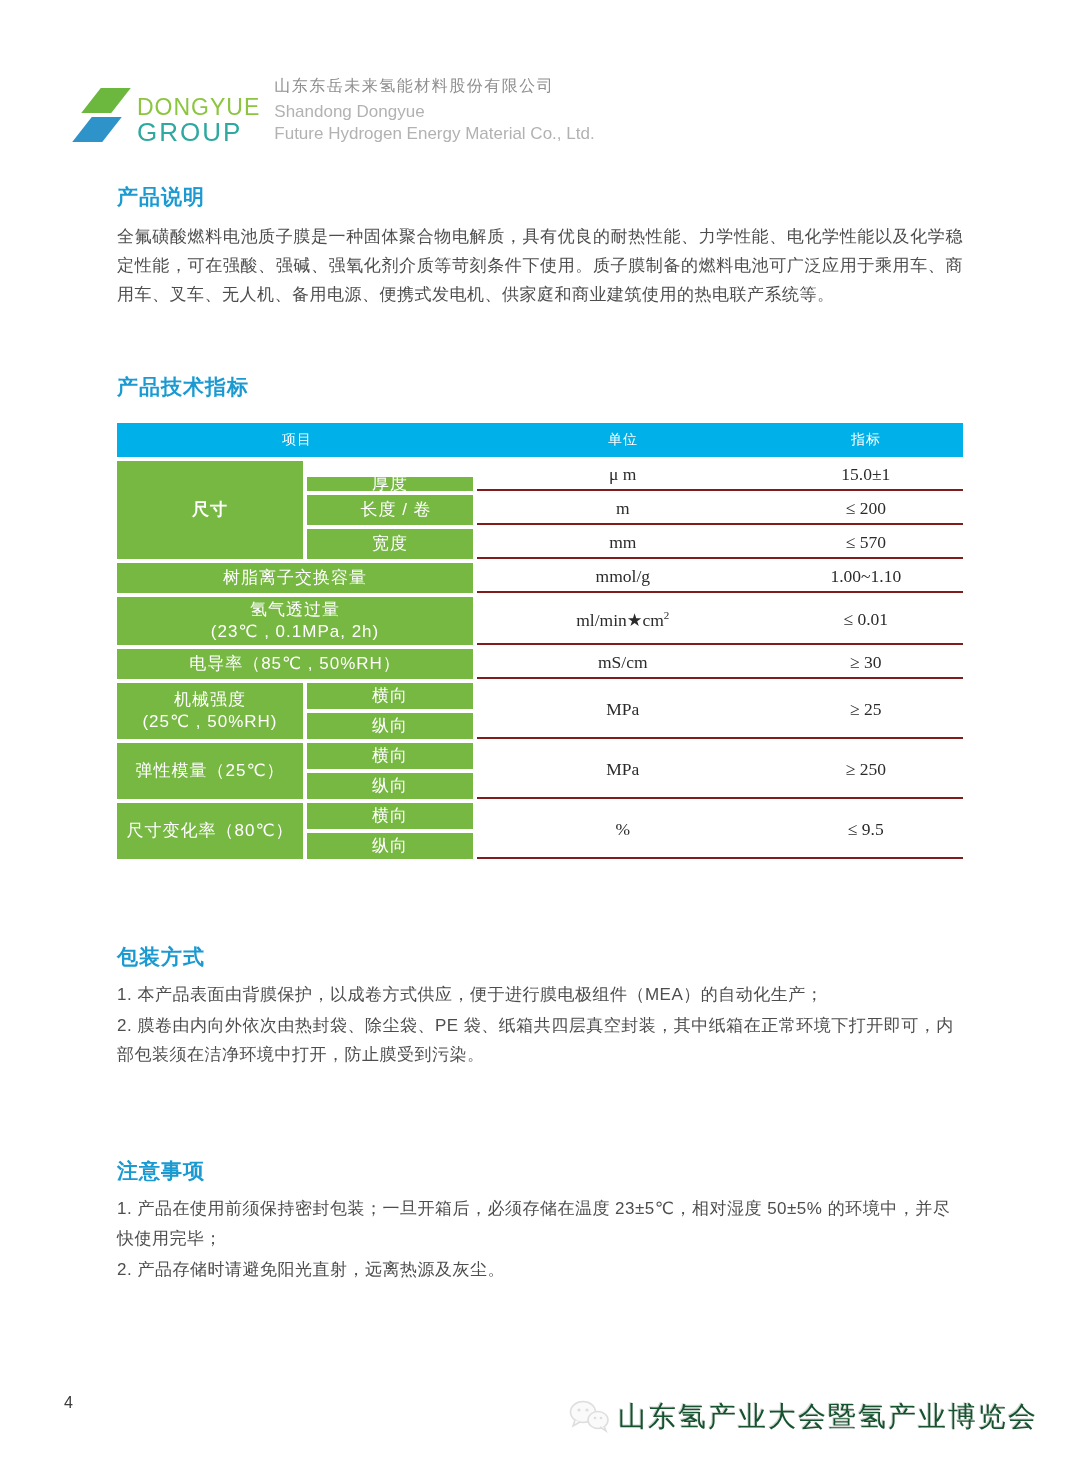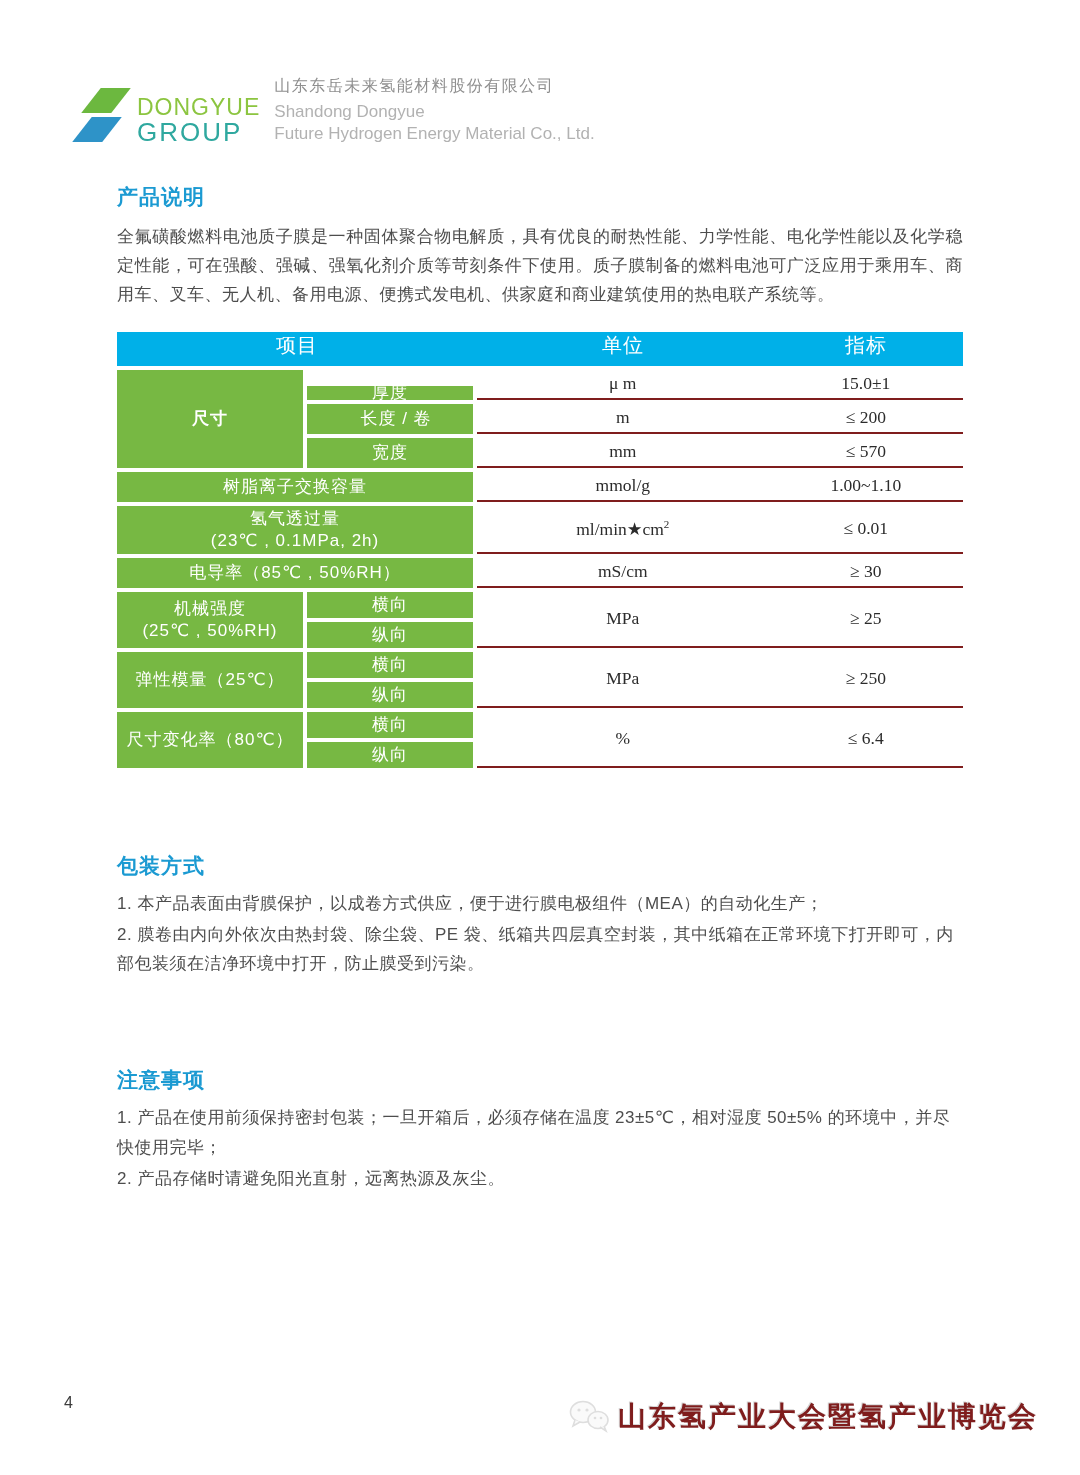--- a/index.html
+++ b/index.html
@@ -62,22 +62,22 @@
     margin-top: 22px;
     width: 846px;
     display: grid;
     grid-template-columns: 186px 166px 486px;
     grid-template-rows: 34px 30px 30px 30px 30px 48px 30px 26px 26px 26px 26px 26px 26px;
     gap: 4px;
   }
   .th {
     grid-column: 1 / 4; grid-row: 1;
     background: #00b0e8; color: #ffffff;
-    display: flex; 
-    font-size: 20px; letter-spacing: 1px;
+    display: flex; align-items: center;
+    font-size: 14px; letter-spacing: 1px;
   }
   .th .th-item  { flex: 0 0 360px; text-align: center; }
   .th .th-unit  { flex: 0 0 292px; text-align: center; }
   .th .th-index { flex: 1; text-align: center; }
 
   .g {
     background: #77b843; color: #ffffff;
     display: flex; flex-direction: column; align-items: center; justify-content: center;
     font-size: 17px; letter-spacing: 1px; text-align: center; line-height: 1.3;
   }
@@ -119,23 +119,23 @@
   .gw-r12 { grid-column: 3; grid-row: 12 / 14; }
 
   
   .page-num {
     position: absolute; left: 64px; top: 1394px;
     font-size: 16px; color: #3c3c3c;
   }
   .watermark {
     position: absolute; right: 42px; top: 1398px;
     display: flex; align-items: center;
-    color: #7f1d1d;
+    color: #14532d;
     text-shadow: -1px -1px 0 #d6d6d6, 1px 1px 0 #ffffff;
-    font-size: 28px; font-weight: 700; letter-spacing: 2px;
+    font-size: 28px; font-weight: 400; letter-spacing: 2px;
     white-space: nowrap;
   }
   .watermark svg { margin-right: 8px; }
 </style>
 </head>
 <body>
 
 <div class="header-row">
   <div class="logo-mark">
     <div class="p-green"></div>
@@ -153,20 +153,21 @@
     </div>
   </div>
 </div>
 
 <div class="content">
 
 
   <div class="sec-h desc">产品说明</div>
   <div class="body-text">全氟磺酸燃料电池质子膜是一种固体聚合物电解质，具有优良的耐热性能、力学性能、电化学性能以及化学稳定性能，可在强酸、强碱、强氧化剂介质等苛刻条件下使用。质子膜制备的燃料电池可广泛应用于乘用车、商用车、叉车、无人机、备用电源、便携式发电机、供家庭和商业建筑使用的热电联产系统等。</div>
 
+  <div class="sec-h specs">产品技术指标</div>
 
   <div class="spec-table">
 
     <div class="th">
       <div class="th-item">项目</div>
       <div class="th-unit">单位</div>
       <div class="th-index">指标</div>
     </div>
 
     <div class="g ga-size">尺寸</div>
@@ -225,21 +226,21 @@
     <div class="wrow gw-r10">
       <div class="unit">MPa</div>
       <div class="value">≥ 250</div>
     </div>
 
     <div class="g ga-dim">尺寸变化率（80℃）</div>
     <div class="g ga-dim-d1">横向</div>
     <div class="g ga-dim-d2">纵向</div>
     <div class="wrow gw-r12">
       <div class="unit">%</div>
-      <div class="value">≤ 6.4</div>
+      <div class="value">≤ 9.5</div>
     </div>
   </div>
 
   <div class="sec-h pack">包装方式</div>
   <div class="list">
     <div class="body-text">1. 本产品表面由背膜保护，以成卷方式供应，便于进行膜电极组件（MEA）的自动化生产；</div>
     <div class="body-text">2. 膜卷由内向外依次由热封袋、除尘袋、PE 袋、纸箱共四层真空封装，其中纸箱在正常环境下打开即可，内部包装须在洁净环境中打开，防止膜受到污染。</div>
   </div>
 
   <div class="sec-h notes">注意事项</div>

